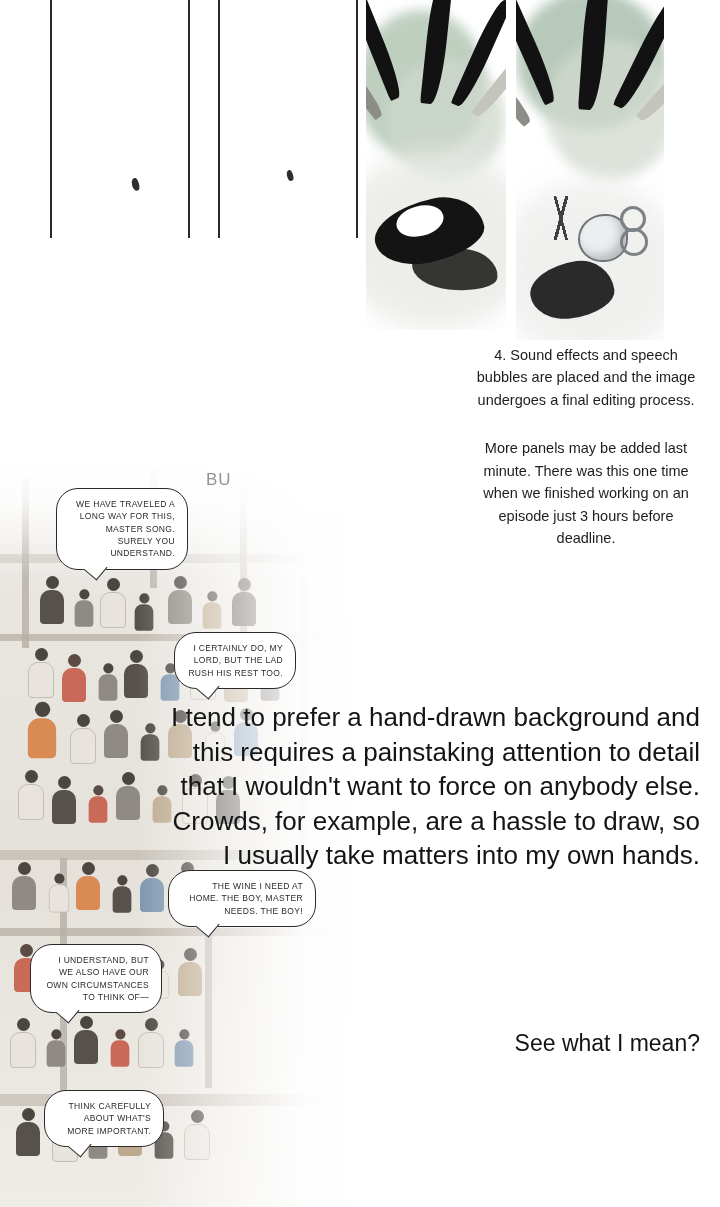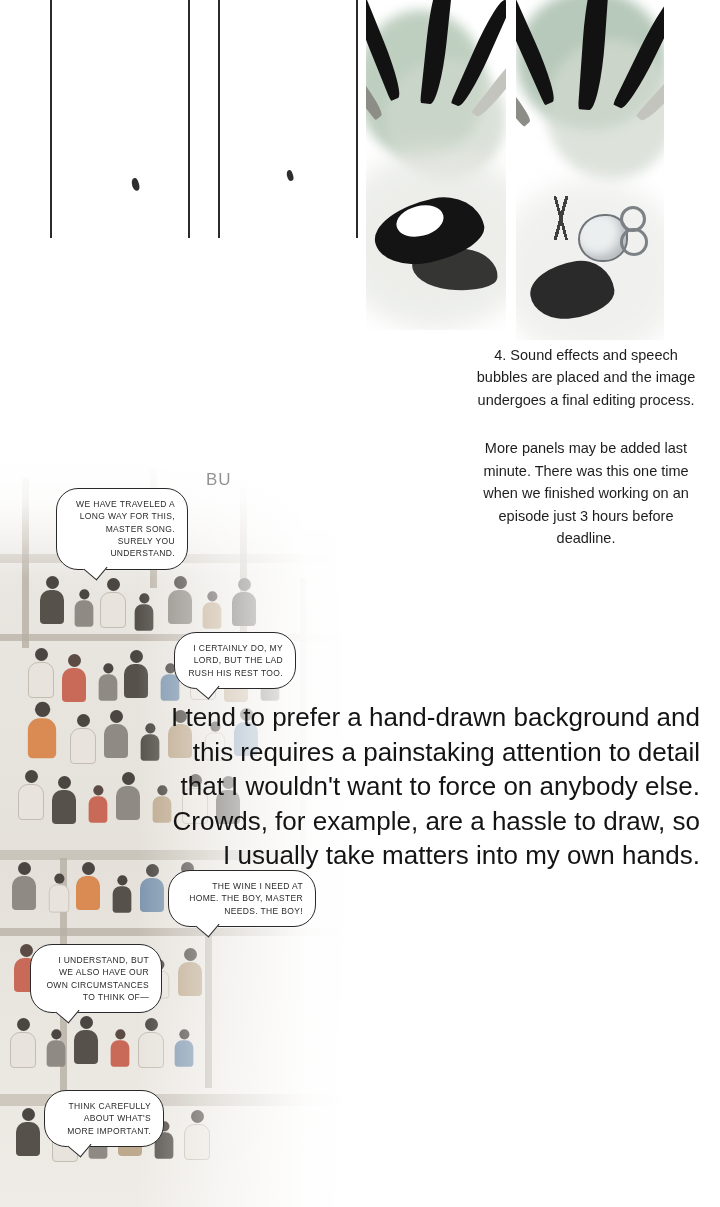--- a/index.html
+++ b/index.html
@@ -613,14 +613,15 @@
     <span>I UNDERSTAND, BUT WE ALSO HAVE OUR OWN CIRCUMSTANCES TO THINK OF—</span>
     <span class="tail"></span>
   </div>
 
   <div class="bubble b-think">
     <span>THINK CAREFULLY ABOUT WHAT'S MORE IMPORTANT.</span>
     <span class="tail"></span>
   </div>
 
   <div class="author-note">I tend to prefer a hand-drawn background and this requires a painstaking attention to detail that I wouldn't want to force on anybody else. Crowds, for example, are a hassle to draw, so I usually take matters into my own hands.</div>
+  <div class="see-what">See what I mean?</div>
 
 </div>
 
 </body></html>

